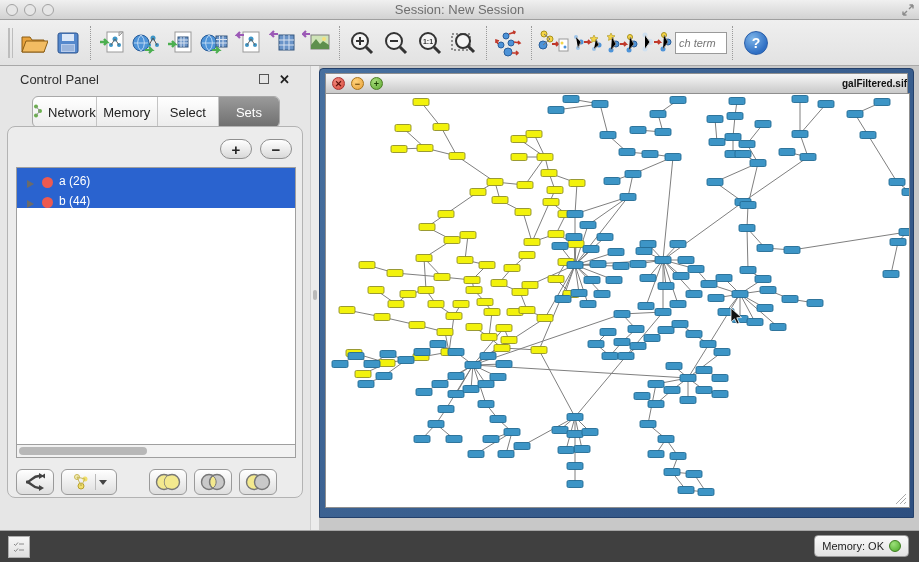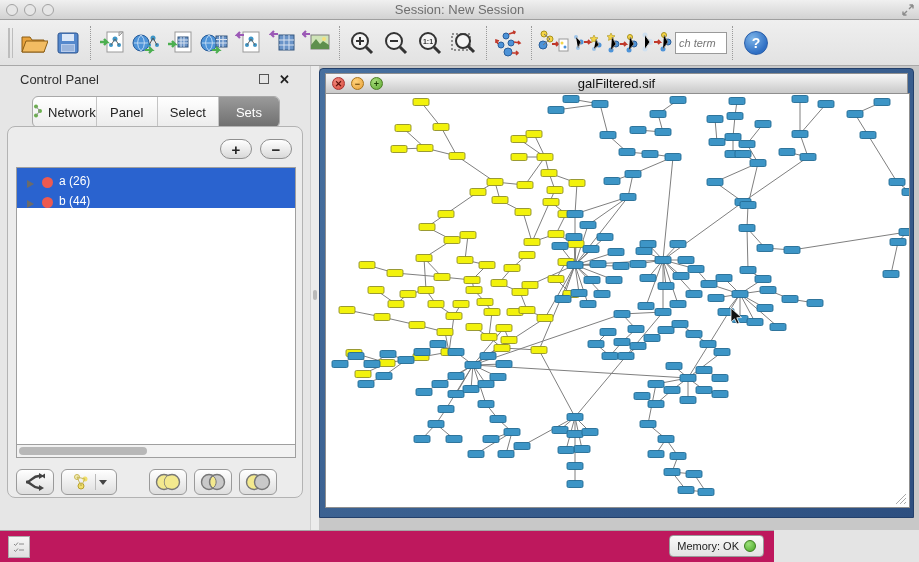--- a/index.html
+++ b/index.html
@@ -96,32 +96,32 @@
     border:1px solid #23406b; border-radius:4px 4px 0 0; }
   #net-titlebar { position:absolute; left:5px; top:4px; right:5px; height:20px;
     background:linear-gradient(#f7f7f7,#c9c9c9); border:1px solid #8f8f8f;
     border-bottom:none; display:flex; align-items:center; }
   .nt-btn { width:13px; height:13px; border-radius:50%; margin-left:6px;
     display:flex; align-items:center; justify-content:center;
     font-size:9px; font-weight:bold; color:#5c3a00; }
   .nt-close { background:radial-gradient(circle at 35% 30%, #f08a7e, #d84a3c); border:1px solid #a33; color:#5e0f08; }
   .nt-min { background:radial-gradient(circle at 35% 30%, #ffd27a, #e8a23c); border:1px solid #a97317; }
   .nt-max { background:radial-gradient(circle at 35% 30%, #a9dd7c, #5ea832); border:1px solid #4a7d22; color:#1e4506; }
-  #net-title { position:absolute; left:0; right:0; text-align:center; font-size:13px; color:#111; }
+  #net-title { position:absolute; left:0; right:0; text-align:right; font-size:10px; color:#111;font-weight:bold; }
   #net-canvas { position:absolute; left:5px; top:24px; width:585px; height:415px;
     background:#ffffff; border:1px solid #8f8f8f; }
   #graph-svg { display:block; }
   .edge { stroke:#7f7f7f; stroke-width:1; }
   .node { stroke-width:0.9; }
   .node.blue { fill:#3d95c6; stroke:#226b94; }
   .node.yellow { fill:#f2f20c; stroke:#8e8e2a; }
 
   
-  #statusbar { position:absolute; left:0; top:530px; width:774px; height:32px;
-    background:#be185d; border-top:1px solid #a5a5a5; }
+  #statusbar { position:absolute; left:0; top:530px; width:919px; height:32px;
+    background:#404040; border-top:1px solid #a5a5a5; }
   #task-btn { position:absolute; left:8px; top:5px; width:22px; height:22px;
     border:1px solid #adadad; background:linear-gradient(#f6f6f6,#e0e0e0);
     display:flex; align-items:center; justify-content:center; }
   #memory-btn { position:absolute; right:10px; top:4px; height:22px;
     border:1px solid #9a9a9a; border-radius:4px; background:linear-gradient(#fafafa,#e2e2e2);
     display:flex; align-items:center; padding:0 7px; font-size:11px; color:#222; gap:5px; }
   #memory-led { width:12px; height:12px; border-radius:50%;
     background:radial-gradient(circle at 35% 30%, #9ce07a, #4aa827); border:1px solid #3c7d1e; }
 </style>
 </head>
@@ -336,21 +336,21 @@
             <svg width="10" height="14" viewBox="0 0 10 14">
                 <circle cx="3" cy="2.5" r="2" fill="#6ab04c"></circle>
                 <circle cx="7" cy="7" r="2" fill="#6ab04c"></circle>
                 <circle cx="3" cy="11.5" r="2" fill="#6ab04c"></circle>
                 <path d="M3 2.5 L7 7 L3 11.5" stroke="#8a8a8a" fill="none"></path>
               </svg>
           </span>
           <span>Network</span>
         </div>
         <div class="tab">
-          <span>Panel</span>
+          <span>Memory</span>
         </div>
         <div class="tab">
           <span>Select</span>
         </div>
         <div class="tab active">
           <span>Sets</span>
         </div>
       </div>
 
       <div id="cp-body">

